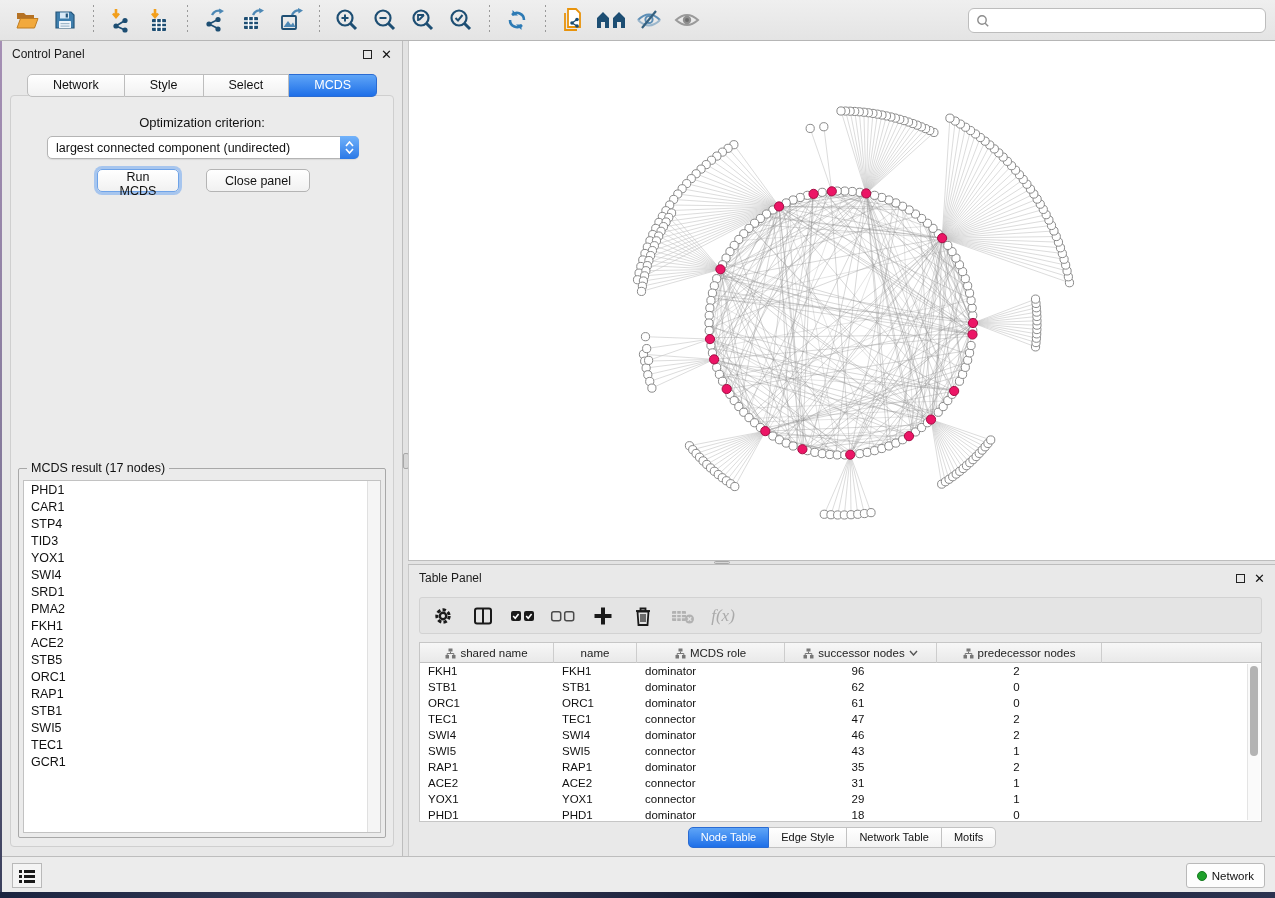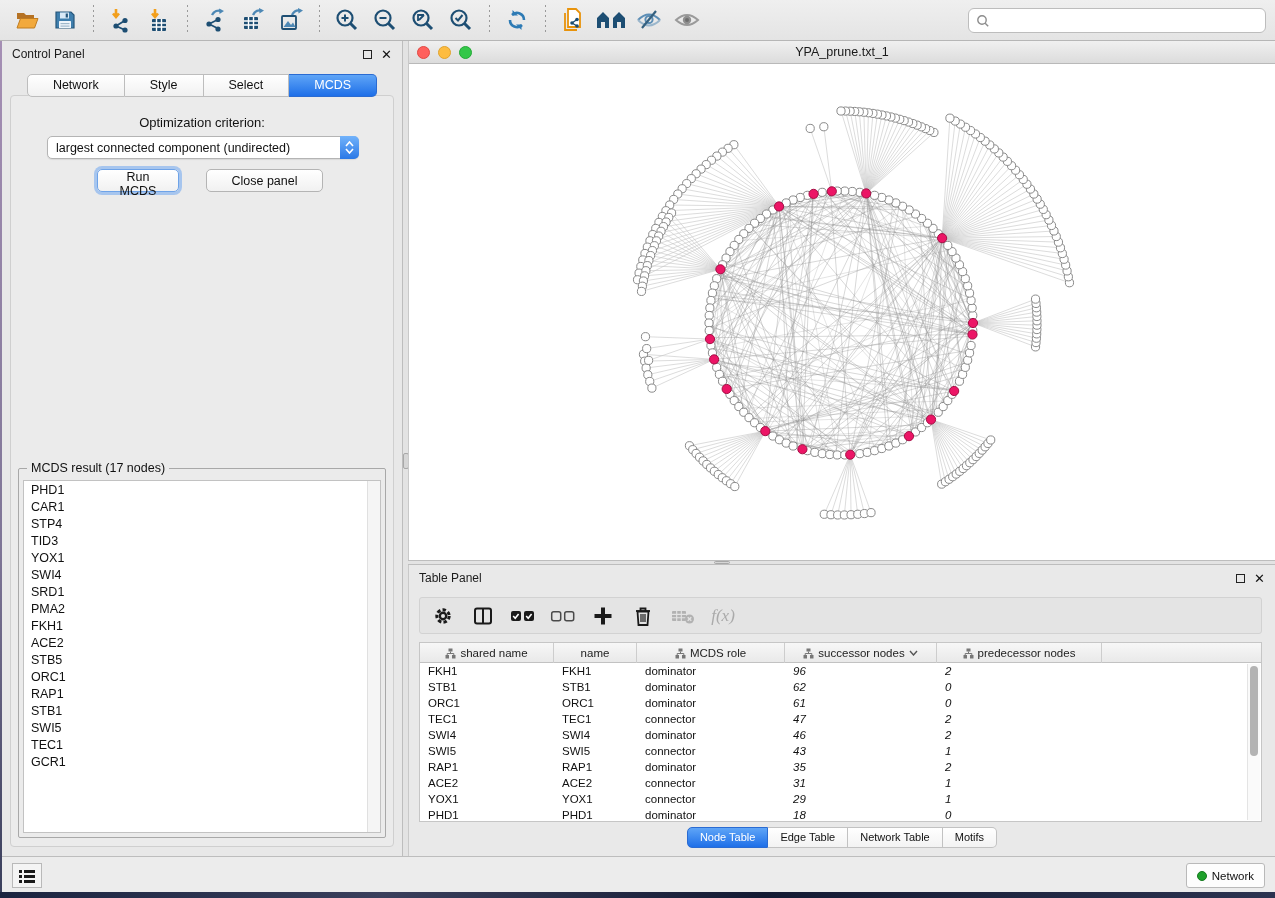--- a/index.html
+++ b/index.html
@@ -49,21 +49,21 @@
       box-shadow:0 1px 1px rgba(0,0,0,.08); }
   .criterion-select .sel-text { flex:1; font-size:12.5px; padding:0 8px; color:#111; white-space:nowrap; }
   .sel-cap { width:19px; height:23px; margin:-1px -1px -1px 0; border-radius:0 5px 5px 0;
       background:linear-gradient(#72b3fb,#2a78e6); display:flex; flex-direction:column;
       align-items:center; justify-content:center; gap:1px; }
   .btn { height:23px; background:linear-gradient(#ffffff,#f1f1f1); border:1px solid #b4b4b4;
       border-radius:5px; font-size:12.5px; color:#111; padding:0 12px;
       font-family:"Liberation Sans",sans-serif; }
   .btn-run { position:absolute; left:86px; top:73px; width:82px;
       border-color:#6ea3e8; box-shadow:0 0 0 3px rgba(110,165,240,.55); }
-  .btn-closepanel { position:absolute; left:195px; top:73px; width:117px; }
+  .btn-closepanel { position:absolute; left:195px; top:73px; width:104px; }
 
   .result-group { position:absolute; left:7px; right:7px; top:372px; bottom:8px;
       border:1px solid #a8a8a8; border-radius:2px; }
   .result-legend { position:absolute; top:-8px; left:8px; background:#ebebeb; padding:0 4px;
       font-size:12.5px; color:#111; }
   .result-list { position:absolute; left:4px; right:4px; top:11px; bottom:4px; background:#fff;
       border:1px solid #c2c2c2; overflow:hidden; }
   .result-item { font-size:12.5px; color:#111; padding:1.5px 0 1.5px 7px; }
   .list-scroll { position:absolute; top:0; bottom:0; right:0; width:13px; background:#f5f5f5;
       border-left:1px solid #e0e0e0; }
@@ -100,21 +100,21 @@
   .fx { font-family:"Liberation Serif","DejaVu Serif",serif; font-style:italic; font-size:17px; color:#aaa; }
 
   .node-table { position:absolute; left:10px; right:13px; top:77px; bottom:34px; background:#fff;
       border:1px solid #c6c6c6; overflow:hidden; }
   .tgrid-row { display:grid; grid-template-columns:134px 83px 148px 152px 165px 1fr; }
   .thead { background:linear-gradient(#f7f7f7,#e9e9e9); border-bottom:1px solid #c2c2c2; height:20px; }
   .th { display:flex; align-items:center; justify-content:center; gap:4px; font-size:11.5px; color:#222;
       border-right:1px solid #cdcdcd; height:20px; }
   .th:last-child { border-right:none; }
   .td { font-size:11.5px; color:#111; height:16px; line-height:16px; padding:0 8px; white-space:nowrap; }
-  .td.num { text-align:left; padding-right:14px;font-style:italic; }
+  .td.num { text-align:center; padding-right:14px; }
   .tv-scroll { position:absolute; right:1px; top:21px; bottom:1px; width:13px; background:#fafafa;
       border-left:1px solid #e4e4e4; }
   .tv-thumb { position:absolute; left:2px; top:2px; width:8px; height:90px; background:#b3b3b3; border-radius:4px; }
 
   .bottom-tabs { position:absolute; left:0; right:0; bottom:8px; display:flex; justify-content:center; }
   .btab { font-size:11px; padding:3px 12px 4px; background:linear-gradient(#ffffff,#f3f3f3);
       border:1px solid #c2c2c2; border-left-width:0; color:#111; }
   .btab:first-child { border-left-width:1px; border-radius:5px 0 0 5px; }
   .btab:last-child { border-radius:0 5px 5px 0; }
   .btab.active { background:linear-gradient(#5fa5f7,#1e6fe8); color:#fff; border-color:#2a6bd2; }
@@ -371,28 +371,20 @@
         </div>
       </div>
     </div>
   </div>
 
   <div class="vsplit">
       <div class="grip"></div>
     </div>
 
   <div class="network-view">
-    <div class="net-titlebar">
-      <span class="net-title">YPA_prune.txt_1</span>
-      <span class="traffic">
-        <span class="tl tl-red"></span>
-        <span class="tl tl-yellow"></span>
-        <span class="tl tl-green"></span>
-      </span>
-    </div>
     <div class="net-canvas">
       <svg id="netsvg" width="867" height="496" viewBox="0 0 867 496">
           <g>
             <line x1="325.7503968893752" y1="337.32638022297925" x2="306.90588986058344" y2="216.8637494735528" stroke="#8f8f8f" stroke-opacity="0.35" stroke-width="0.7"></line>
             <line x1="511.23278069042584" y1="364.5754065304173" x2="368.21530743911427" y2="374.5660546826502" stroke="#8f8f8f" stroke-opacity="0.35" stroke-width="0.7"></line>
             <line x1="492.0642307036207" y1="141.45729205951469" x2="301.8382847142832" y2="280.9528557112735" stroke="#8f8f8f" stroke-opacity="0.35" stroke-width="0.7"></line>
             <line x1="412.80347332340364" y1="128.40331794584242" x2="338.5122746829651" y2="352.1882246587337" stroke="#8f8f8f" stroke-opacity="0.35" stroke-width="0.7"></line>
             <line x1="519.5880693351146" y1="357.7538865571738" x2="301.99174181025694" y2="236.15590223998512" stroke="#8f8f8f" stroke-opacity="0.35" stroke-width="0.7"></line>
             <line x1="432.06325333935195" y1="127.00001515524687" x2="529.3846779393508" y2="348.10793737175675" stroke="#8f8f8f" stroke-opacity="0.35" stroke-width="0.7"></line>
             <line x1="428.4652422732047" y1="390.95266381476677" x2="385.7282941715334" y2="135.37585494846144" stroke="#8f8f8f" stroke-opacity="0.35" stroke-width="0.7"></line>
@@ -1308,21 +1300,21 @@
             <div class="td"></div>
           </div>
         </div>
       <div class="tv-scroll">
         <div class="tv-thumb"></div>
       </div>
     </div>
 
     <div class="bottom-tabs">
       <span class="btab active">Node Table</span>
-      <span class="btab">Edge Table</span>
+      <span class="btab">Edge Style</span>
       <span class="btab">Network Table</span>
       <span class="btab">Motifs</span>
     </div>
   </div>
 </div>
 
 <div class="statusbar">
   <span class="task-btn">
     <span>
         <svg width="18" height="16" viewBox="0 0 18 16">

